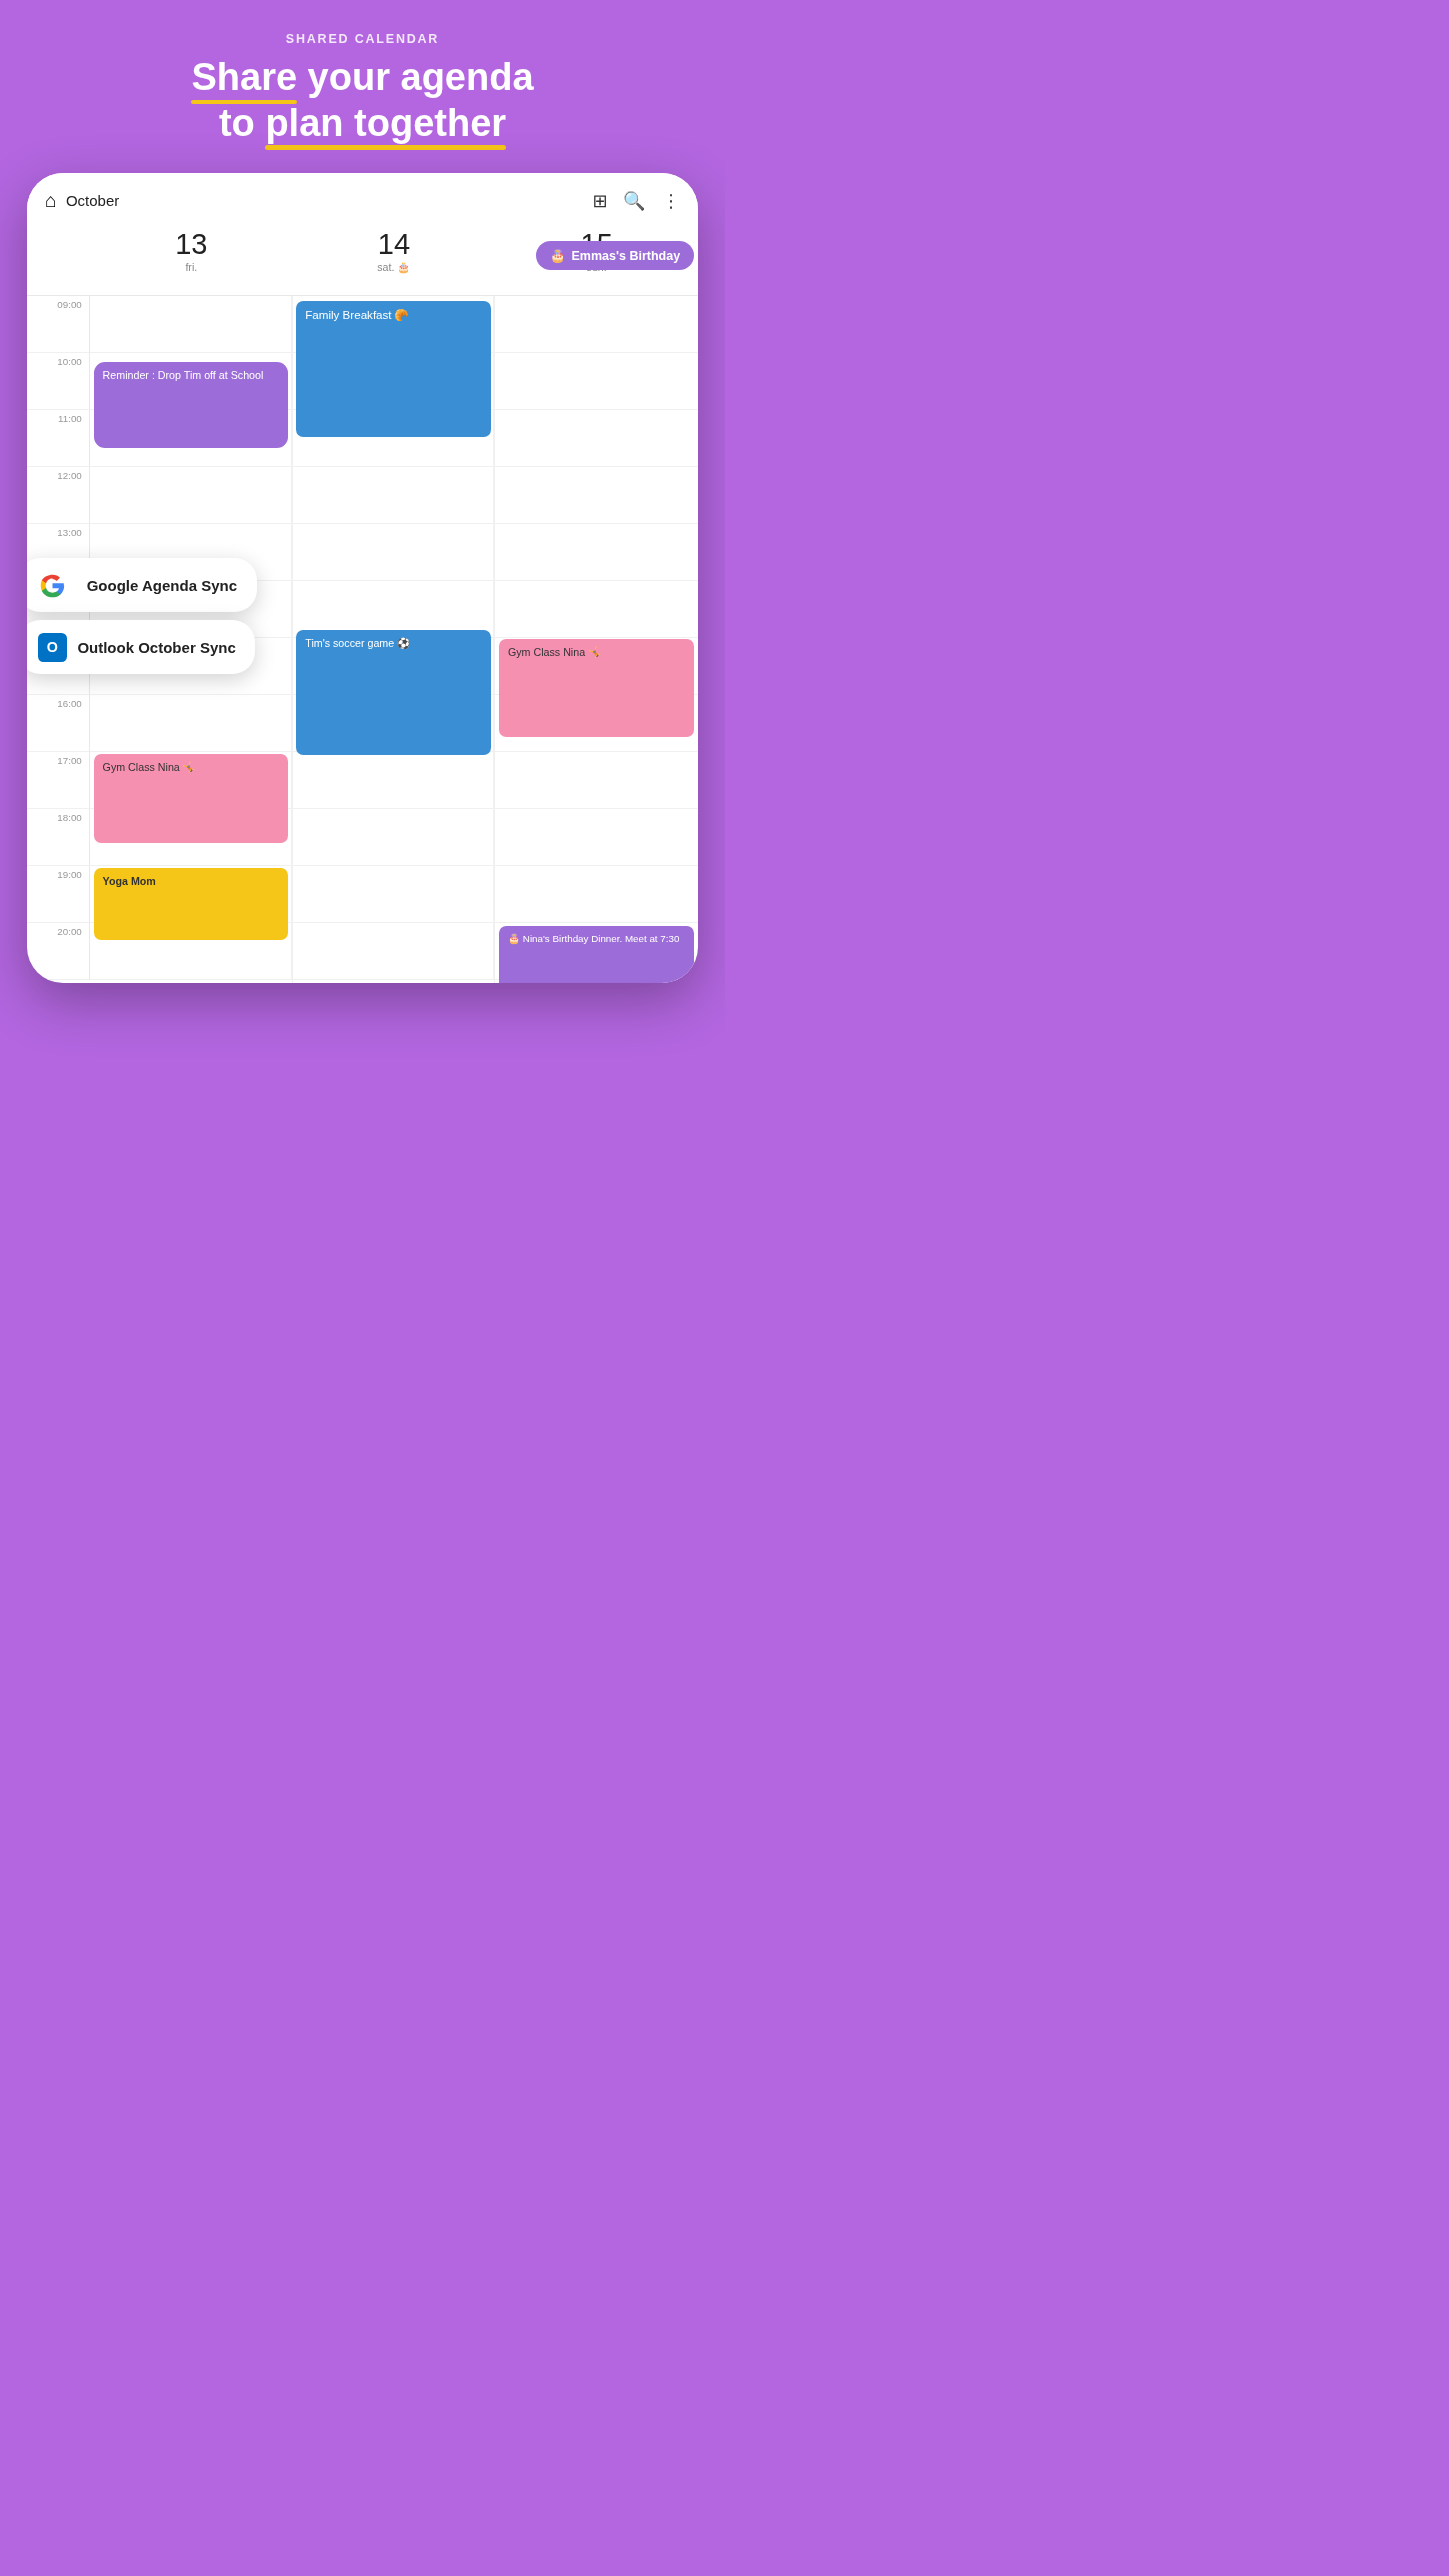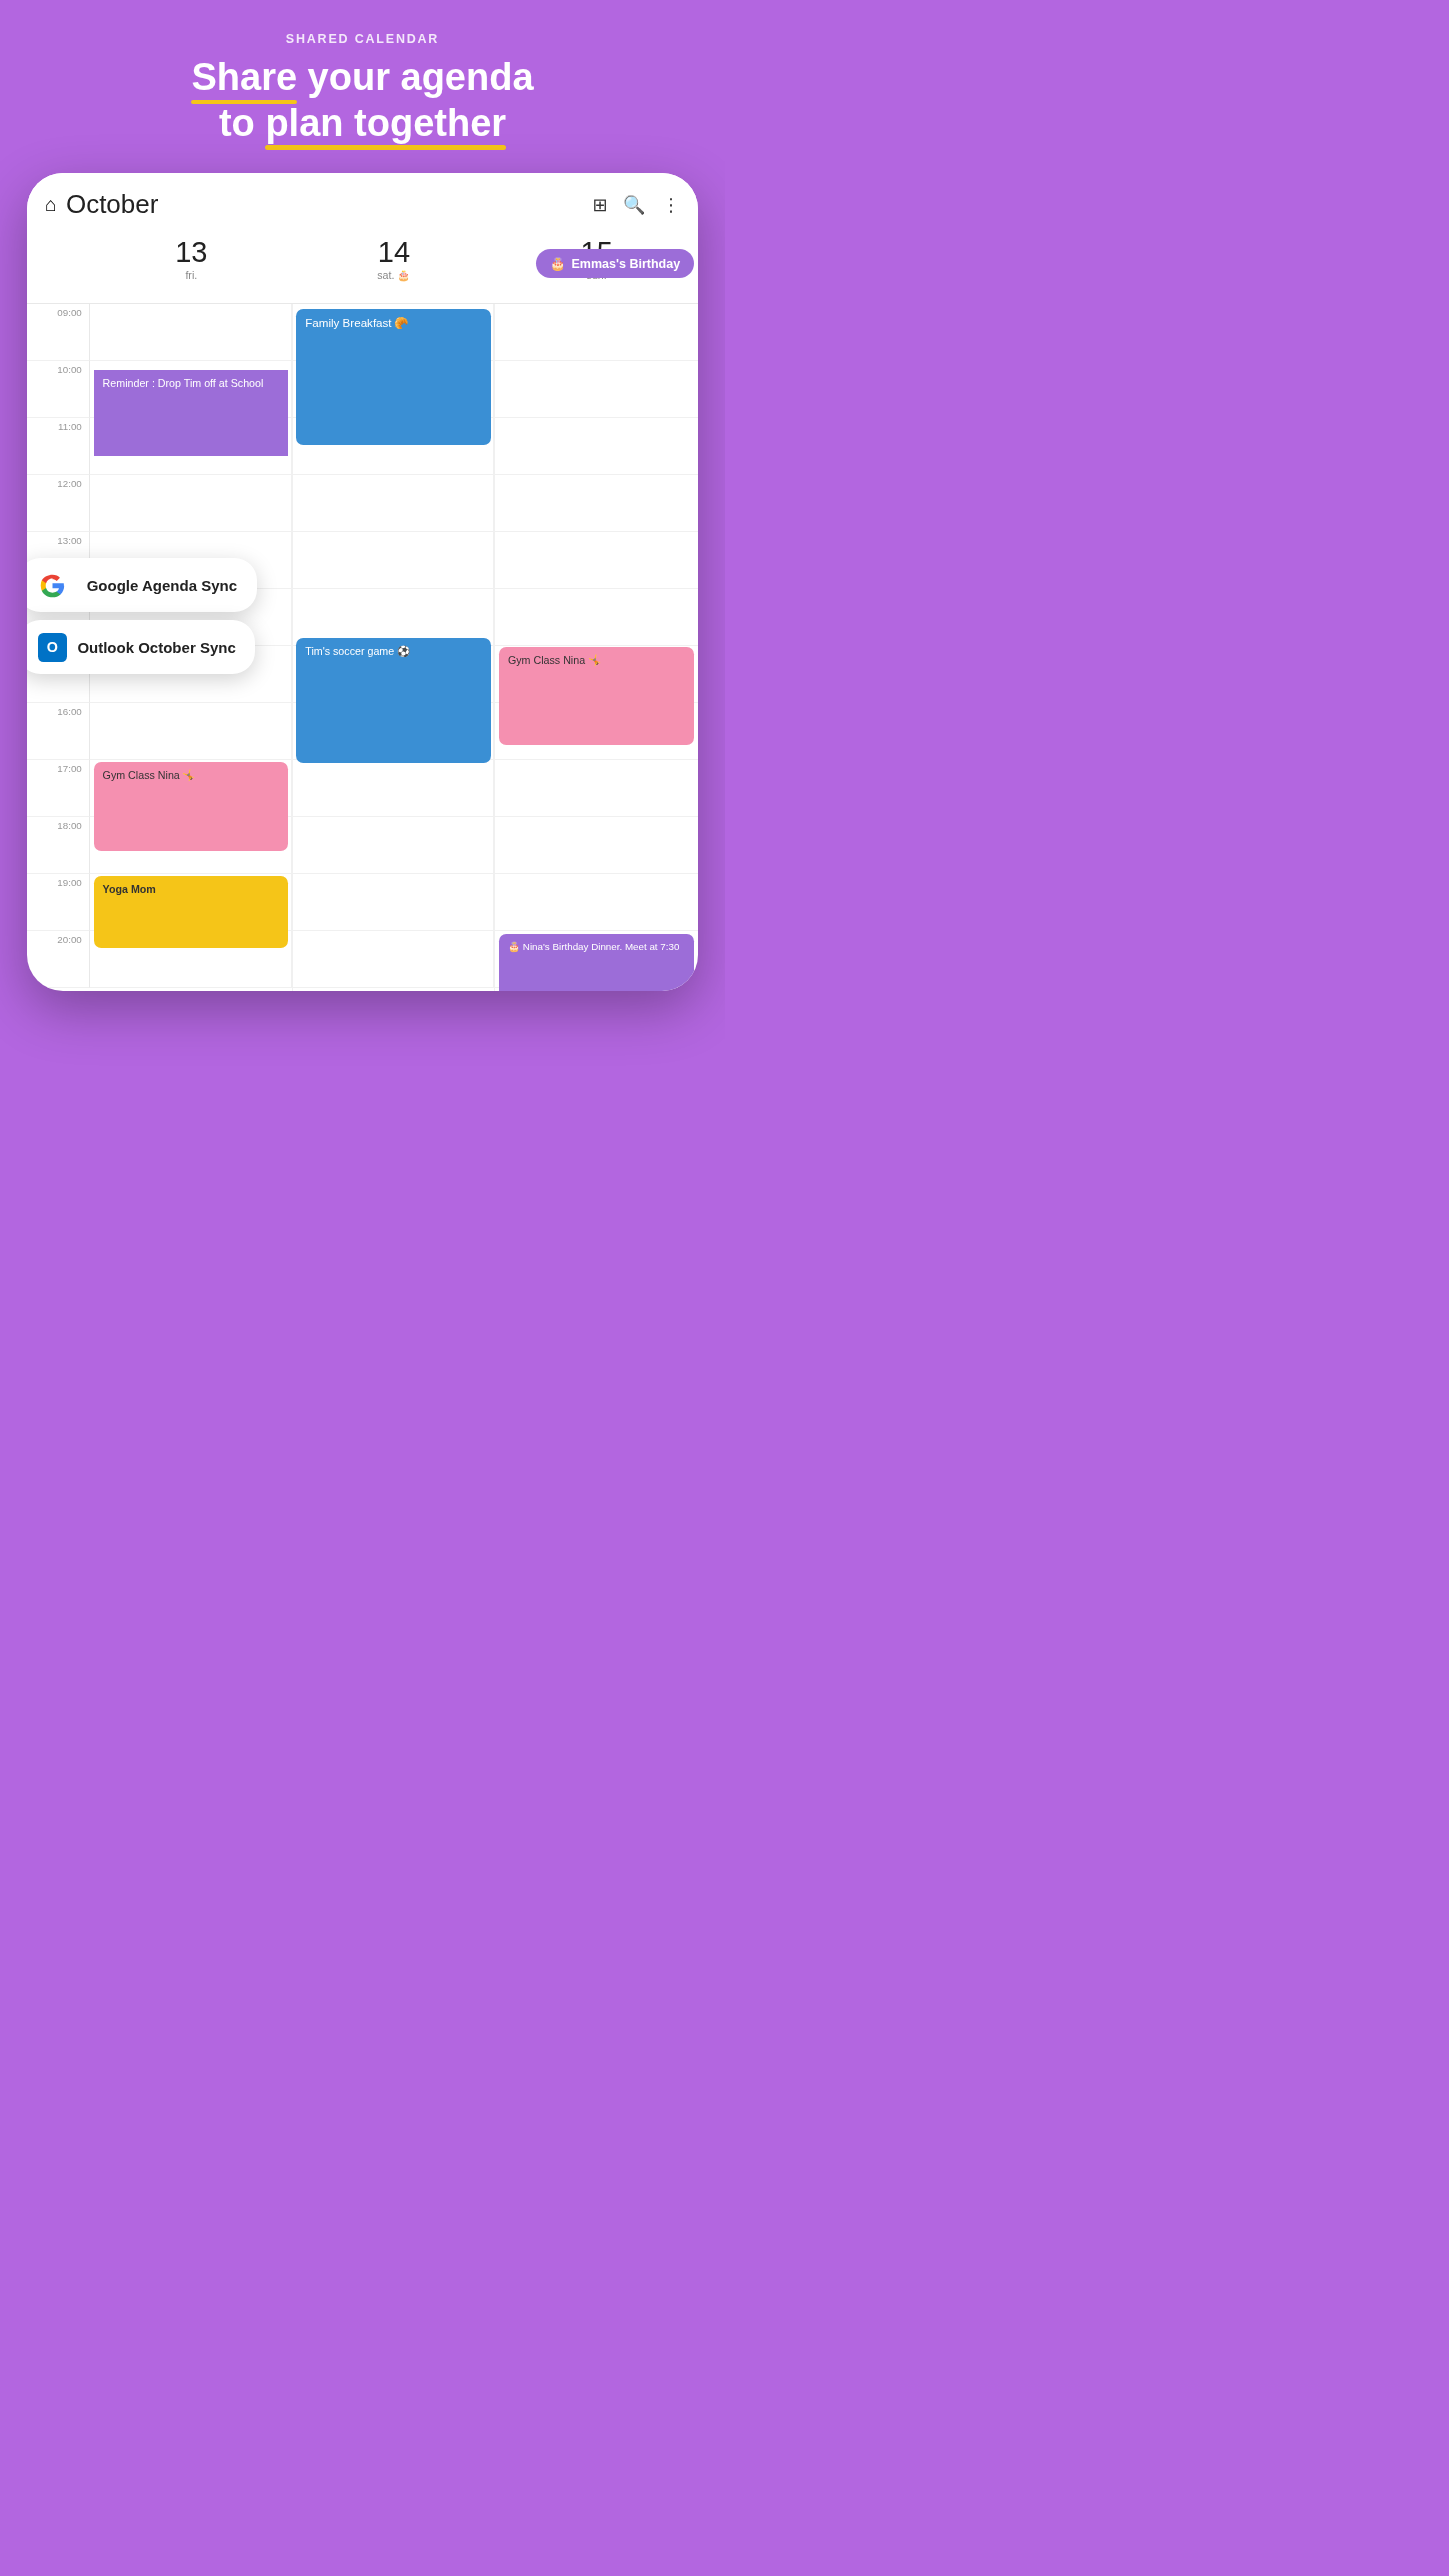--- a/index.html
+++ b/index.html
@@ -88,21 +88,21 @@
       align-items: center;
       gap: 9px;
       flex: 1;
     }
 
     .home-icon {
       font-size: 19.7px;
     }
 
     .month-title {
-      font-size: 26px;
+      font-size: 15px;
       font-weight: 500;
       color: #222;
     }
 
     .app-header-right {
       display: flex;
       align-items: center;
       gap: 16px;
     }
 
@@ -248,21 +248,21 @@
       <div class="hour-cell"></div>
       <div class="hour-cell"></div>
       <div class="hour-cell"></div>
       <div class="hour-cell"></div>
       <div class="hour-cell"></div>
       <div class="hour-cell"></div>
       <div class="hour-cell"></div>
       <div class="hour-cell"></div>
       <div class="hour-cell"></div>
 
-      <div class="event" style="background:#9c6dd8; top:66px; height:86px; left:3.6px; right:3.6px; position:absolute; border-radius:0; padding:7.2px 9px; font-size:10.7px; font-weight:500; color:white;">
+      <div class="event" style="background:#9c6dd8; top:66px; height:86px; left:3.6px; right:3.6px; position:absolute; border-radius:11px; padding:7.2px 9px; font-size:10.7px; font-weight:500; color:white;">
         <span>Reminder : Drop Tim off at School</span>
       </div>
 
       <div class="event" style="background:#f590b0; top:458px; height:89px; left:3.6px; right:3.6px; position:absolute; border-radius:7.2px; padding:7.2px 9px; font-size:10.7px; font-weight:500; color:#333;">
         <span>Gym Class Nina 🤸</span>
       </div>
 
       <div class="event" style="background:#f5c518; top:572px; height:72px; left:3.6px; right:3.6px; position:absolute; border-radius:7.2px; padding:7.2px 9px; font-size:10.7px; font-weight:600; color:#333;">
         <span>Yoga Mom</span>
       </div>

